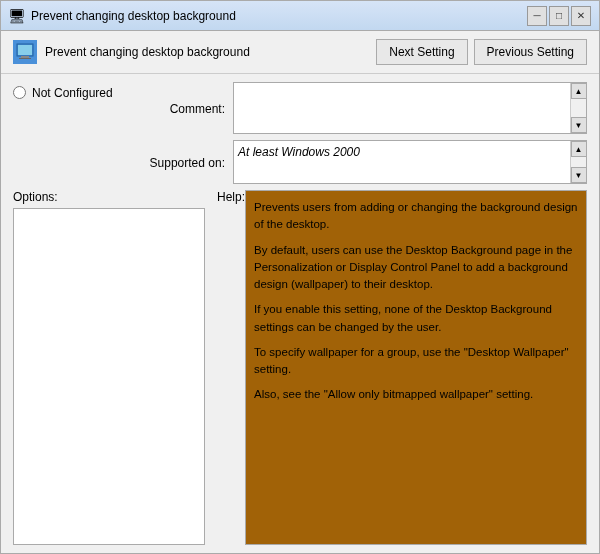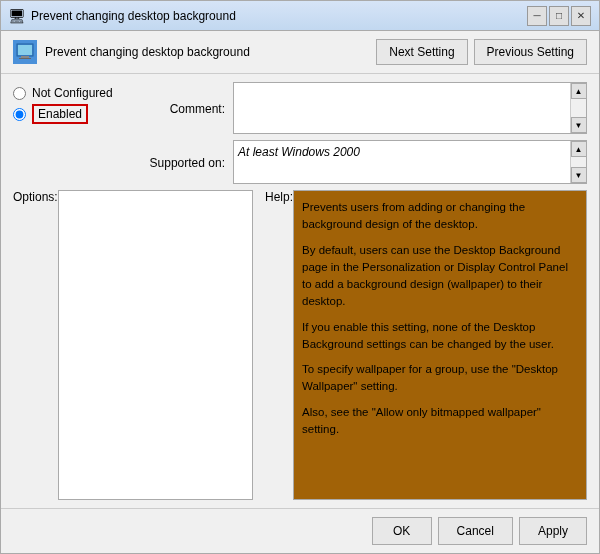--- a/index.html
+++ b/index.html
@@ -114,21 +114,21 @@
     }
 
     .radio-group {
       display: flex;
       flex-direction: column;
       gap: 4px;
       padding: 4px 0;
     }
     .radio-item {
       display: flex;
-      align-items: center;
+      align-items: flex-start;
       gap: 6px;
       cursor: pointer;
     }
     .radio-item input[type="radio"] {
       margin: 0;
       cursor: pointer;
     }
     .radio-label {
       font-size: 12px;
       color: #000;
@@ -160,22 +160,23 @@
       flex: 1;
       min-height: 0;
     }
     .section-label {
       font-size: 12px;
       font-weight: normal;
       color: #000;
       margin-bottom: 4px;
     }
     .options-section {
-      width: 240px;
-      display: flex;
+      width: 192px;
+      display: flex;
+      flex-direction: column;
     }
     .options-box {
       flex: 1;
       border: 1px solid #aaa;
       background: white;
       min-height: 0;
     }
     .help-section {
       flex: 1;
       display: flex;
@@ -285,24 +286,20 @@
   </div>
 
   <div class="content-area">
 
     <div style="display: flex; gap: 12px; align-items: flex-start;">
 
       <div class="radio-group" style="min-width: 120px;">
         <div class="radio-item">
           <input type="radio" name="setting" id="notConfigured" style="">
           <label class="radio-label" for="notConfigured">Not Configured</label>
-        </div>
-        <div class="radio-item">
-          <input type="radio" name="setting" id="enabled" checked="" style="">
-          <label class="radio-label enabled-label" for="enabled">Enabled</label>
         </div>
       </div>
 
       <div style="flex: 1; display: flex; flex-direction: column; gap: 6px;">
 
         <div class="form-row">
           <span class="form-label">Comment:</span>
           <div style="flex: 1; display: flex; border: 1px solid #aaa; background: white; height: 52px; position: relative;">
             <textarea style="flex: 1 1 0%; border: none; outline: none; resize: none; font-size: 12px; padding: 2px; font-family: inherit;"></textarea>
             <div class="scrollbar-fake">
@@ -340,18 +337,13 @@
             <p>Prevents users from adding or changing the background design of the desktop.</p>
             <p>By default, users can use the Desktop Background page in the Personalization or Display Control Panel to add a background design (wallpaper) to their desktop.</p>
             <p>If you enable this setting, none of the Desktop Background settings can be changed by the user.</p>
             <p>To specify wallpaper for a group, use the "Desktop Wallpaper" setting.</p>
             <p>Also, see the "Allow only bitmapped wallpaper" setting.</p>
           </div>
       </div>
     </div>
   </div>
 
-  <div class="bottom-bar">
-    <button class="action-btn">OK</button>
-    <button class="action-btn">Cancel</button>
-    <button class="action-btn">Apply</button>
-  </div>
 </div>
 
 </body></html>

